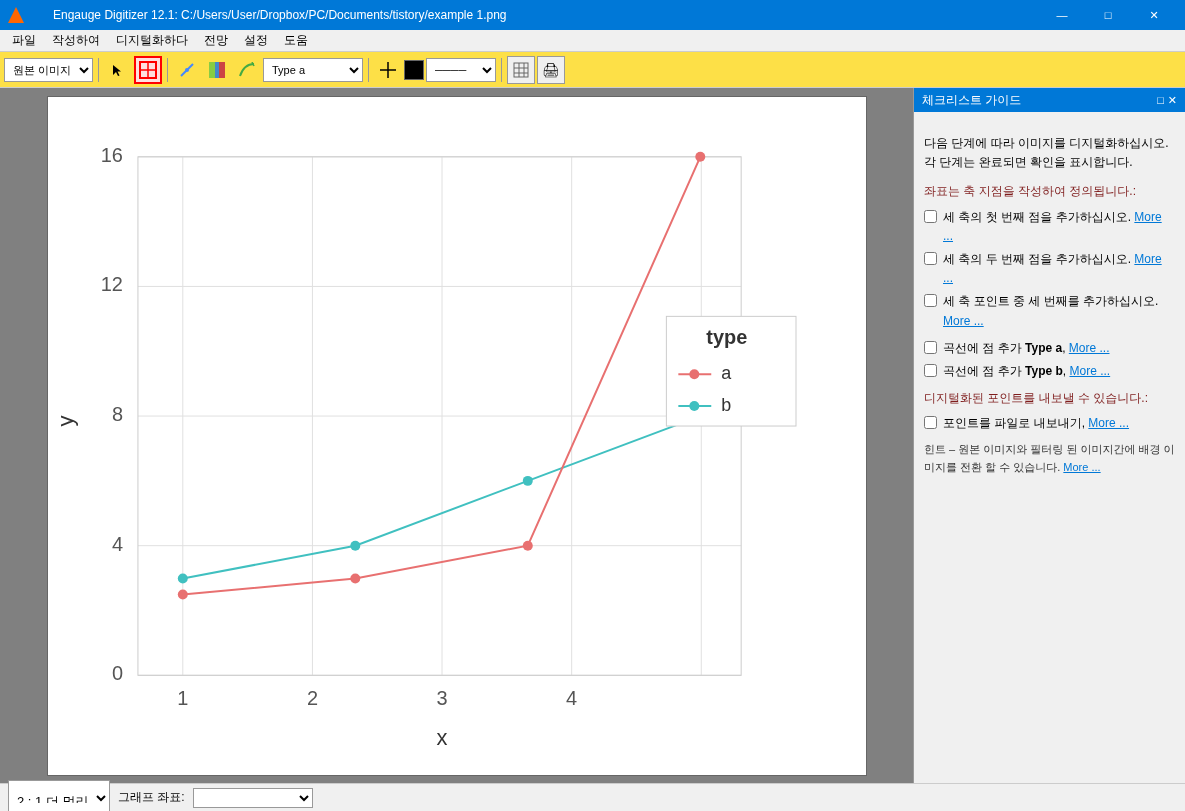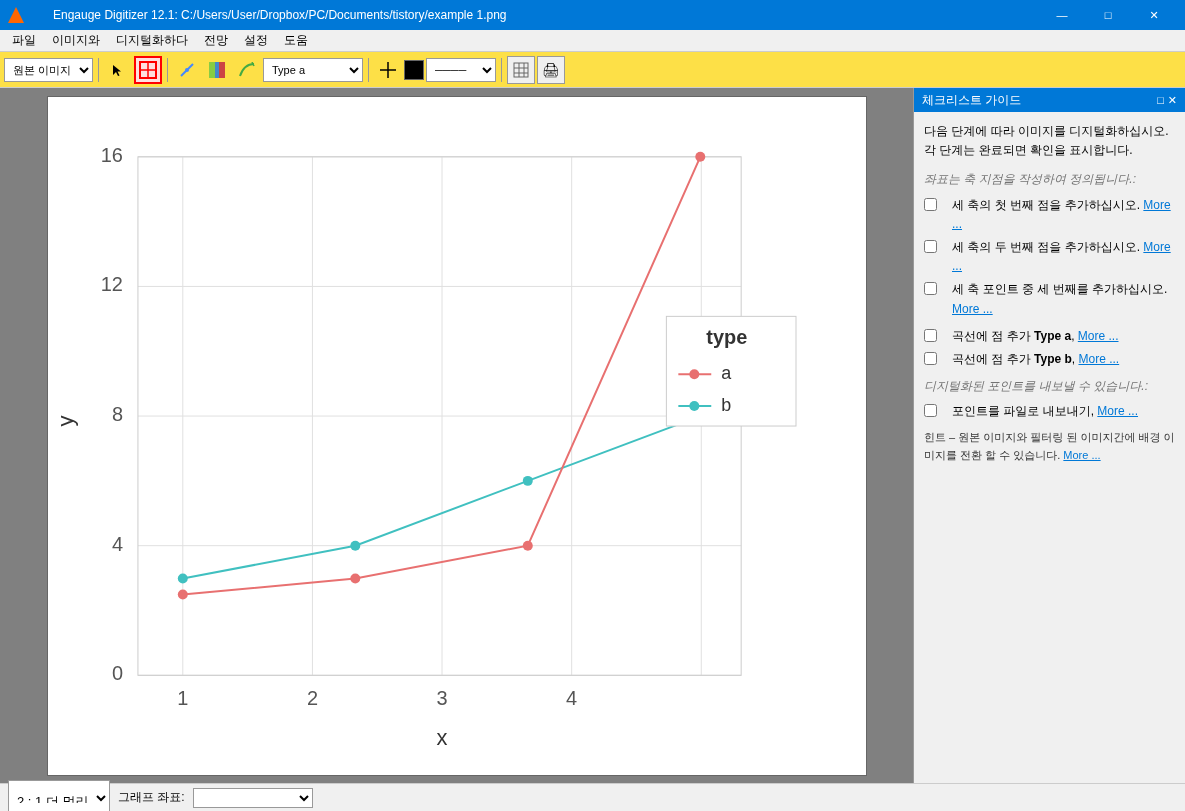--- a/index.html
+++ b/index.html
@@ -126,24 +126,24 @@
     #panel-titlebar .panel-controls { margin-left: auto; display: flex; gap: 4px; }
     #panel-titlebar .panel-btn { cursor: pointer; font-size: 11px; }
 
     #panel-content {
       padding: 10px;
       font-size: 12px;
       line-height: 1.6;
       flex: 1;
       overflow-y: auto;
     }
-    .panel-intro { margin-bottom: 10px; }
+    .panel-intro { margin-bottom: 10px; margin-top: 12px; }
     .panel-section { margin-bottom: 8px; }
-    .panel-section-title { margin-bottom: 6px; color: #737373; font-style: italic; }
-    .checkbox-item { display: flex; align-items: flex-start; margin-bottom: 4px; gap: 15px; justify-content: space-between; }
+    .panel-section-title { margin-bottom: 6px; color: #7f1d1d; }
+    .checkbox-item { display: flex; align-items: flex-start; margin-bottom: 4px; gap: 6px; justify-content: space-between; }
     .checkbox-item input[type=checkbox] { margin-top: 2px; flex-shrink: 0; }
     .checkbox-label { flex: 1; }
     .more-link { color: #0078d7; text-decoration: underline; cursor: pointer; }
     .bold-text { font-weight: bold; }
     .hint-section { font-size: 11px; color: #333; }
 
     
     #statusbar {
       height: 28px;
       background: #f0f0f0;
@@ -176,21 +176,21 @@
   <span class="title-text">Engauge Digitizer 12.1: C:/Users/User/Dropbox/PC/Documents/tistory/example 1.png</span>
   <div class="win-controls">
     <div class="win-btn">—</div>
     <div class="win-btn">□</div>
     <div class="win-btn close">✕</div>
   </div>
 </div>
 
 <div id="menubar">
   <span class="menu-item">파일</span>
-  <span class="menu-item">이미지와</span>
+  <span class="menu-item">작성하여</span>
   <span class="menu-item">디지털화하다</span>
   <span class="menu-item">전망</span>
   <span class="menu-item">설정</span>
   <span class="menu-item">도움</span>
 </div>
 
 <div id="toolbar">
   <select class="toolbar-select">
     <option>원본 이미지</option>
   </select>

